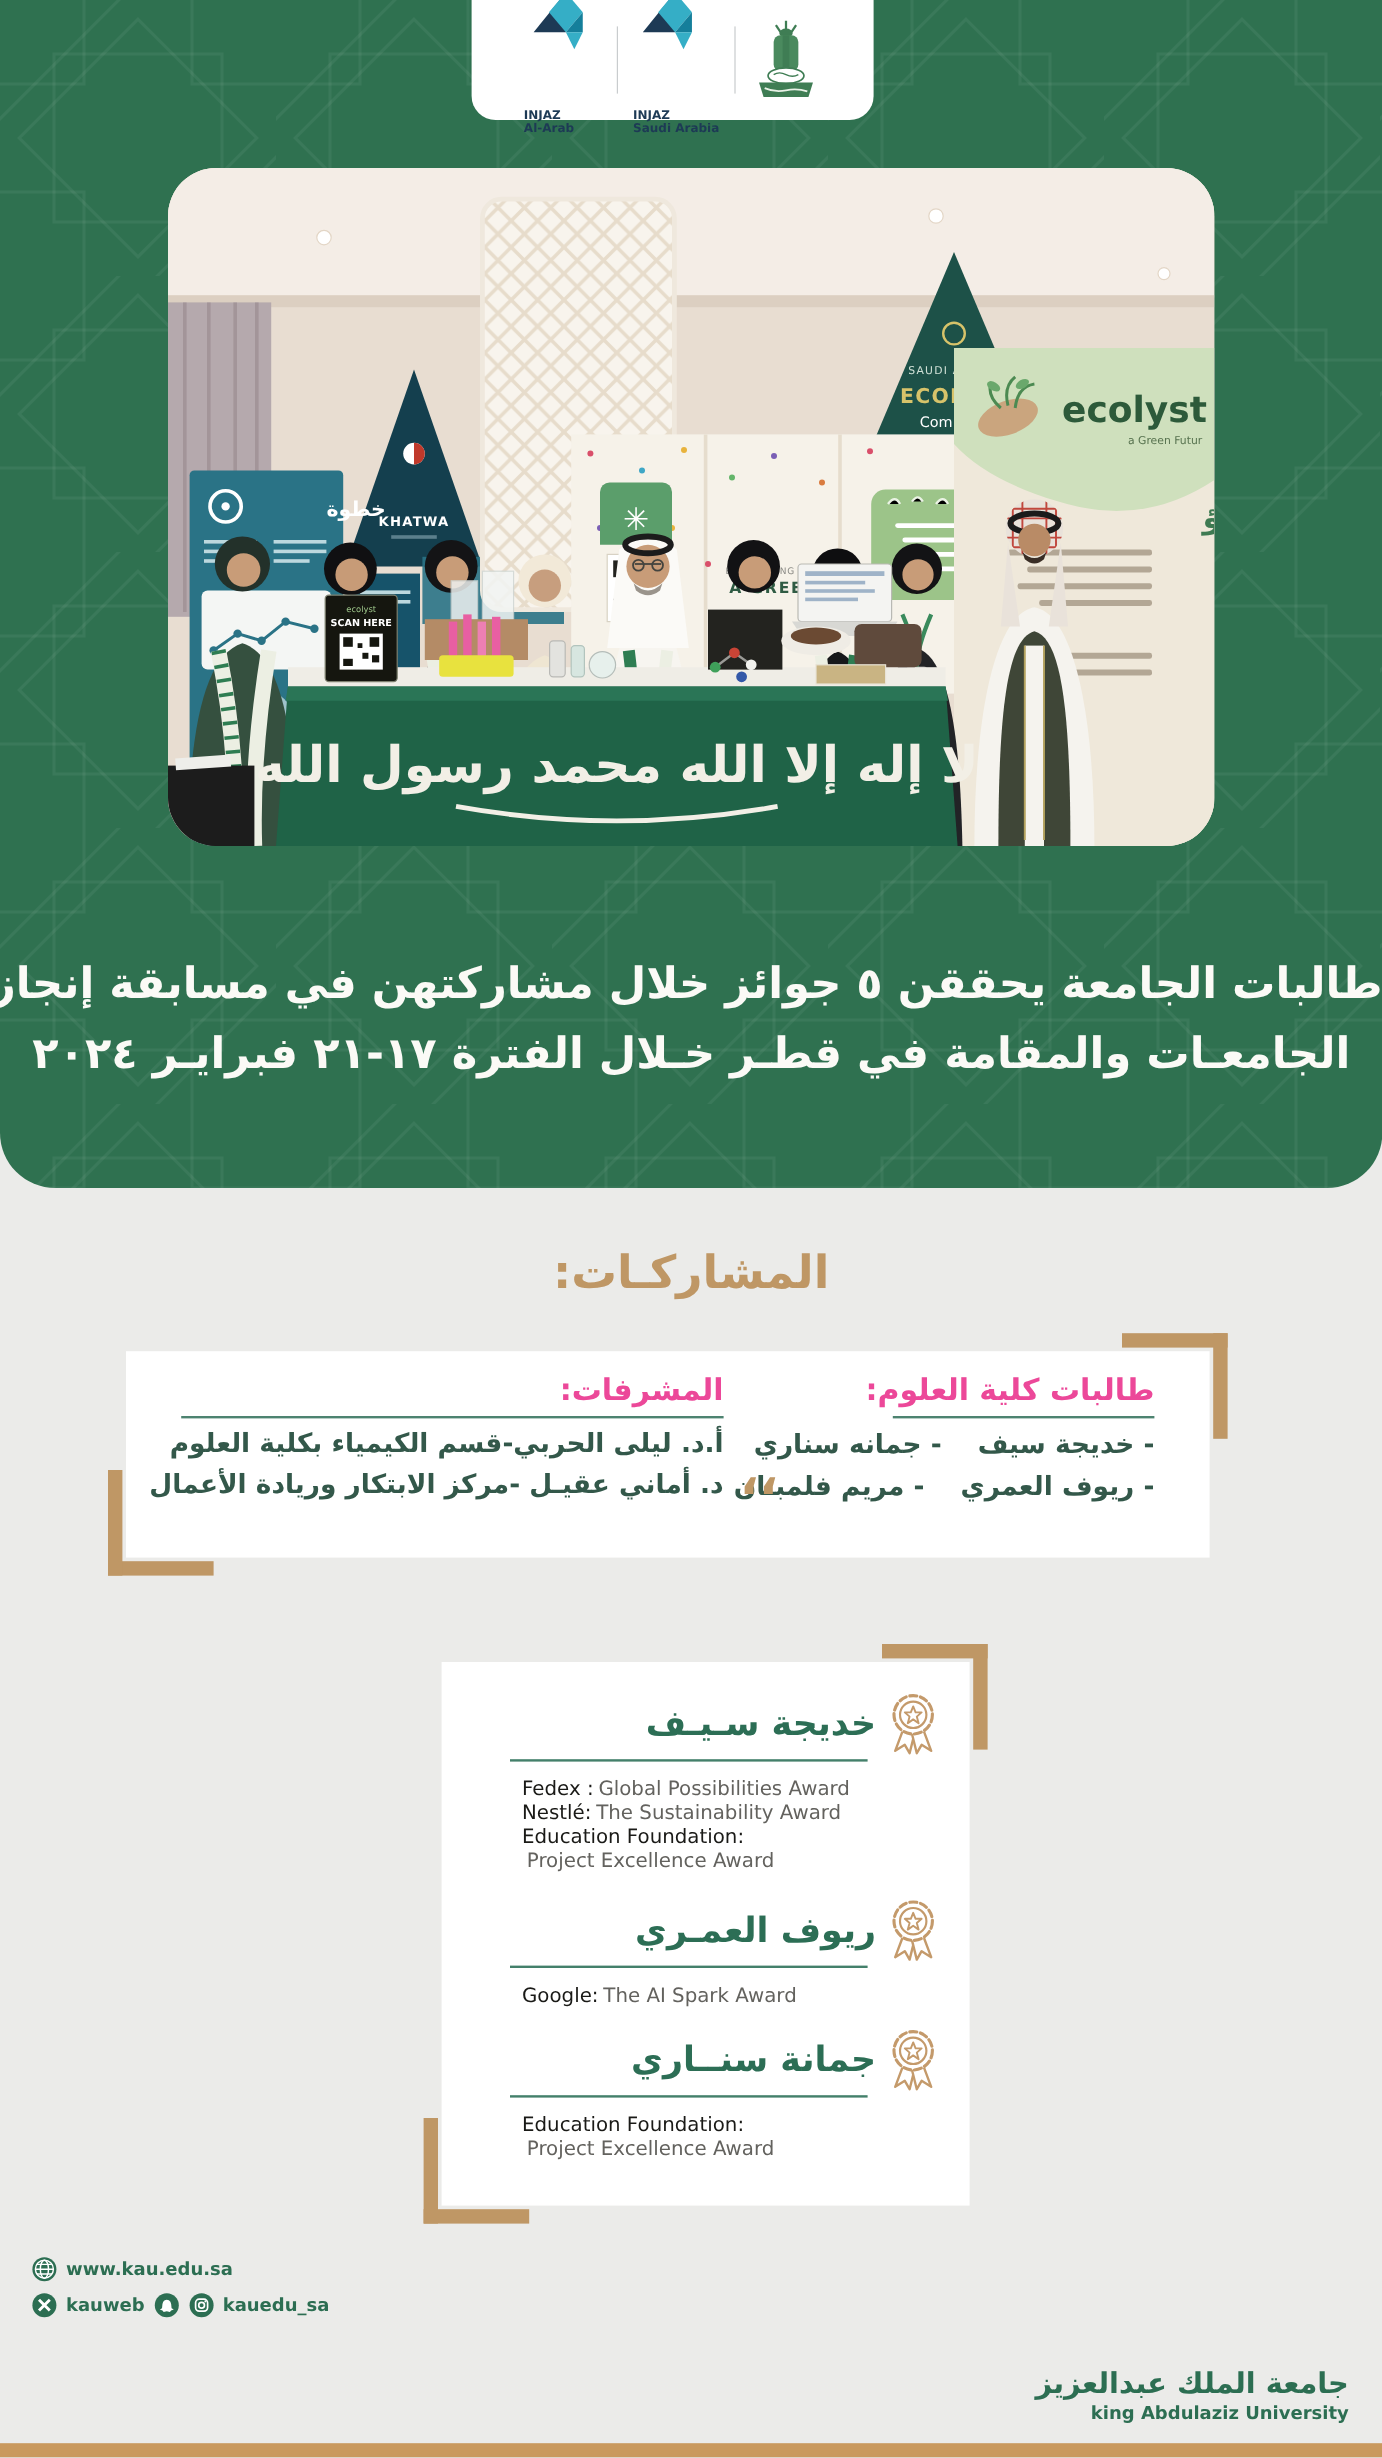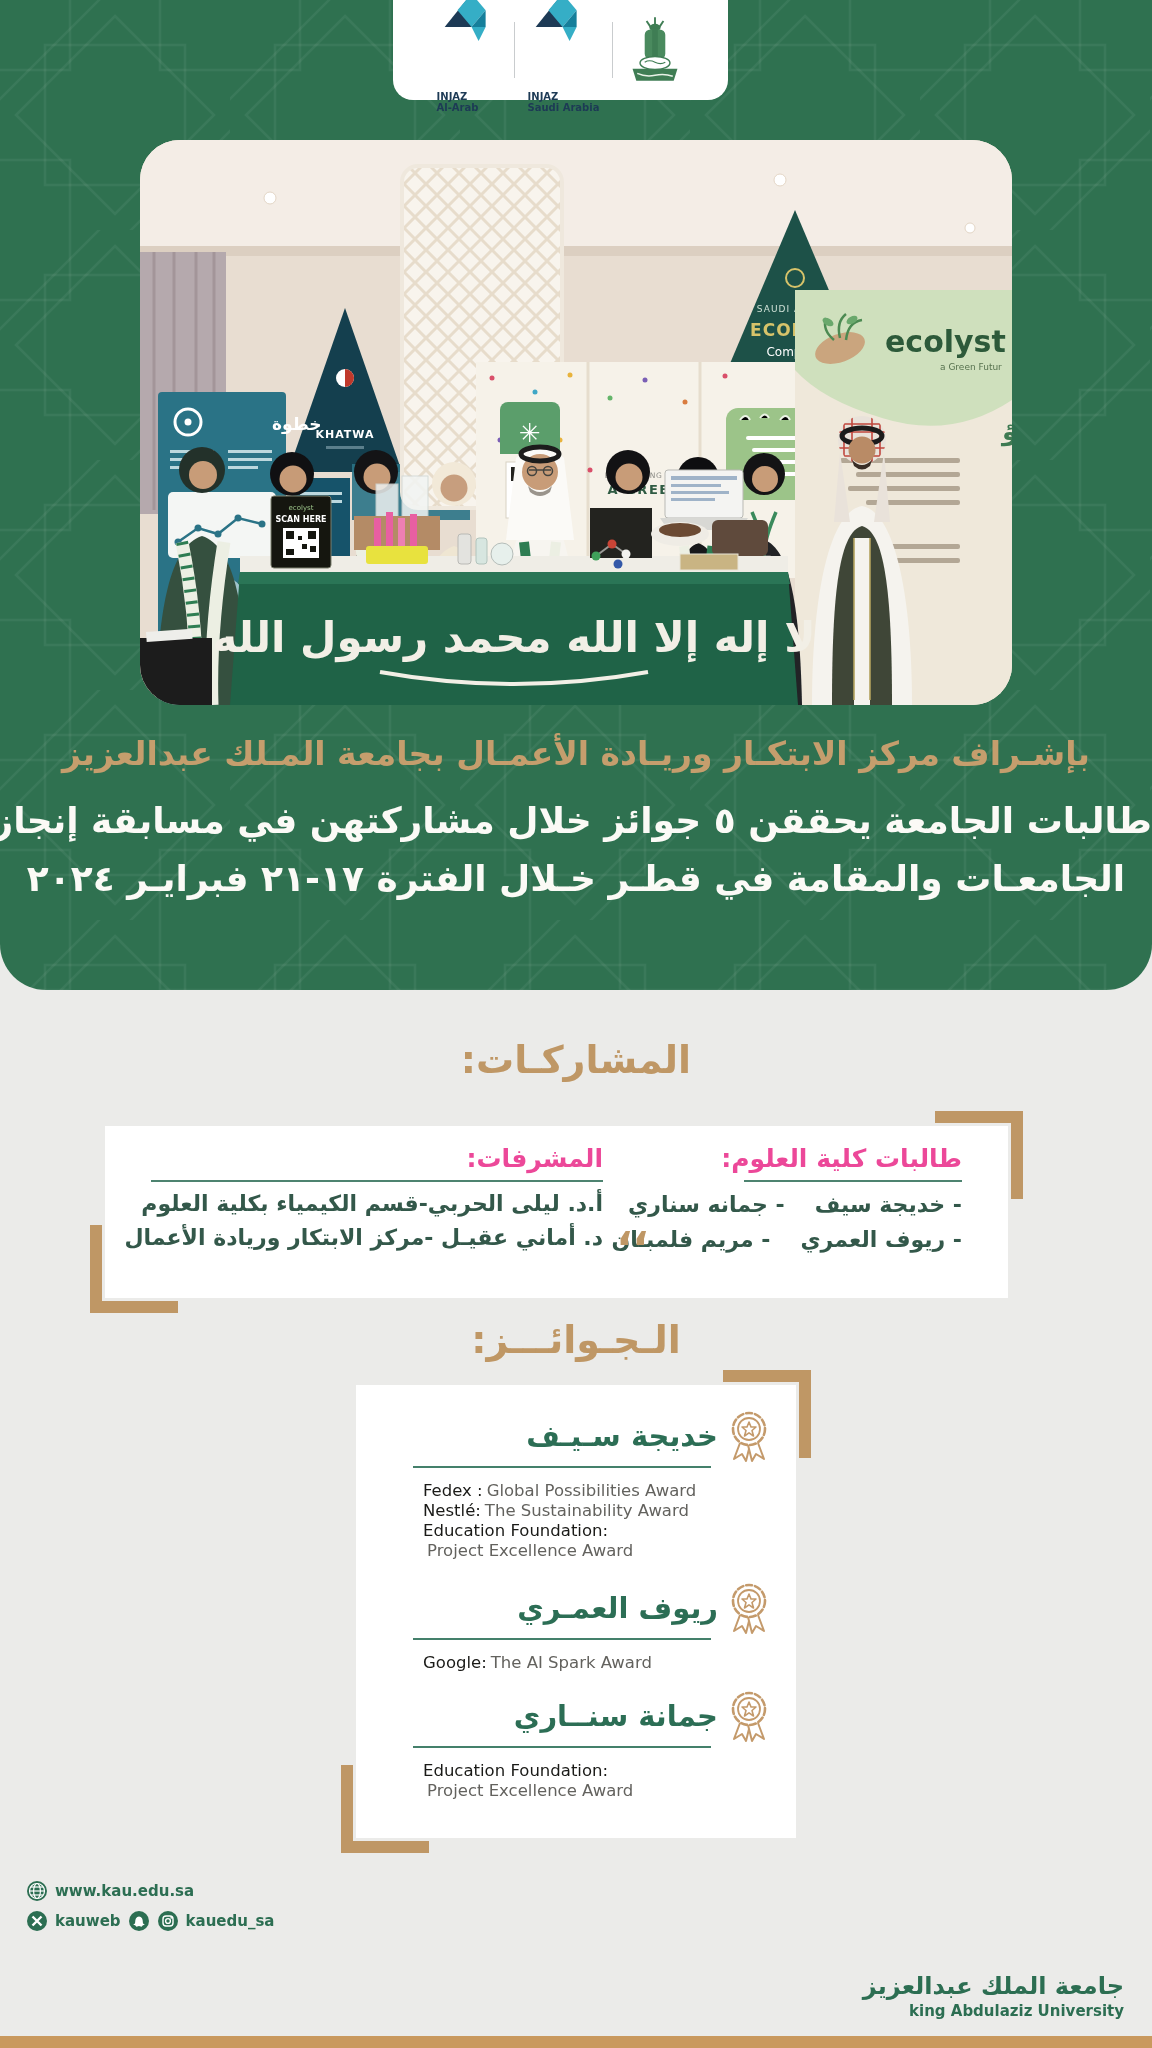--- a/index.html
+++ b/index.html
@@ -47,21 +47,21 @@
   .col-students{width:300px;}
   .col-supervisors{width:452px;}
   .col-h{font-size:25px;font-weight:bold;color:#ec4899;}
   .col-line{height:2px;background:#4d8370;margin-top:7px;}
   .names-row{display:flex;gap:30px;margin-top:10px;}
   .name-item{font-size:22px;font-weight:bold;color:#33584A;white-space:nowrap;}
   .sup-line{font-size:22px;font-weight:bold;color:#33584A;margin-top:9px;white-space:nowrap;}
   .quote-mark{font-size:42px;font-weight:bold;color:#BF9765;margin-top:62px;}
 
   
-  .acard{left:356px;top:1385px;width:440px;height:453px;}
+  .acard{left:368px;top:1385px;width:440px;height:453px;}
   .acard-inner{position:relative;height:100%;padding:24px 24px 0 57px;box-sizing:border-box;}
   .winner-row{display:flex;direction:rtl;justify-content:flex-start;align-items:center;gap:8px;}
   .winner-name{font-size:29px;font-weight:bold;color:#2C6E55;white-space:nowrap;}
   .winner-line{height:2px;background:#44806B;width:298px;margin:3px 0 13px 0;}
   .aw-line{font-size:16.5px;line-height:20px;color:#63625E;}
   .aw-b{font-weight:normal;color:#1A1A17;margin-right:4px;margin-left:10px;}
   .mt20{margin-top:20px;} .mt16{margin-top:16px;}
 
   
   .footer-links{position:absolute;left:26px;top:1878px;}
@@ -431,21 +431,20 @@
               <rect x="162" y="404" width="5" height="5"></rect>
               <rect x="170" y="406" width="6" height="6"></rect>
             </g>
         </g>
 
         <rect x="0" y="498" width="72" height="67" fill="#1C1C1C"></rect>
         <rect x="6" y="492" width="46" height="10" fill="#eeeeea" transform="rotate(-4 6 492)"></rect>
       </svg>
     </div>
 
-    <div class="supervision">بإشـراف مركز الابتكـار وريـادة الأعمـال بجامعة المـلك عبدالعزيز</div>
     <div class="intro">
       <div>طالبات الجامعة يحققن ٥ جوائز خلال مشاركتهن في مسابقة إنجاز</div>
       <div>الجامعـات والمقامة في قطـر خـلال الفترة ١٧-٢١ فبرايـر ٢٠٢٤</div>
     </div>
   </div>
 
   <div class="section-title" style="top:1038px">المشاركـات:</div>
 
   <div class="card pcard">
     <div class="bracket-tr"></div>
@@ -466,21 +465,20 @@
       <div class="quote-mark">،،</div>
       <div class="col-supervisors">
         <div class="col-h">المشرفات:</div>
         <div class="col-line" style="width:452px"></div>
         <div class="sup-line">أ.د. ليلى الحربي-قسم الكيمياء بكلية العلوم</div>
         <div class="sup-line">د. أماني عقيـل -مركز الابتكار وريادة الأعمال</div>
       </div>
     </div>
   </div>
 
-  <div class="section-title" style="top:1318px">الـجـوائـــز:</div>
 
   <div class="card acard">
     <div class="bracket-tr"></div>
     <div class="bracket-bl"></div>
     <div class="acard-inner">
 
       <div class="winner-row">
         <svg width="46" height="54" viewBox="0 0 46 54">
           <path d="M14,34 L8,50 L16,45 L20,52 L24,36" fill="#ffffff" stroke="#C49A6B" stroke-width="2" stroke-linejoin="round"></path>
           <path d="M32,34 L38,50 L30,45 L26,52 L22,36" fill="#ffffff" stroke="#C49A6B" stroke-width="2" stroke-linejoin="round"></path>

